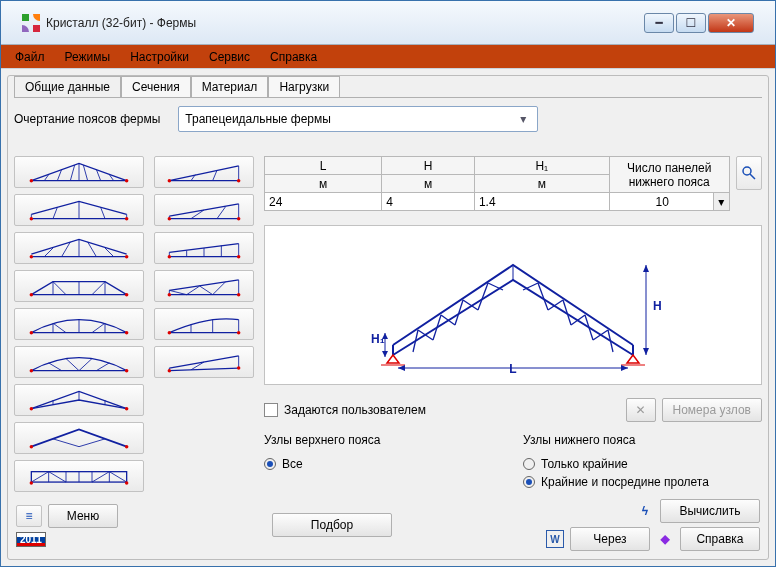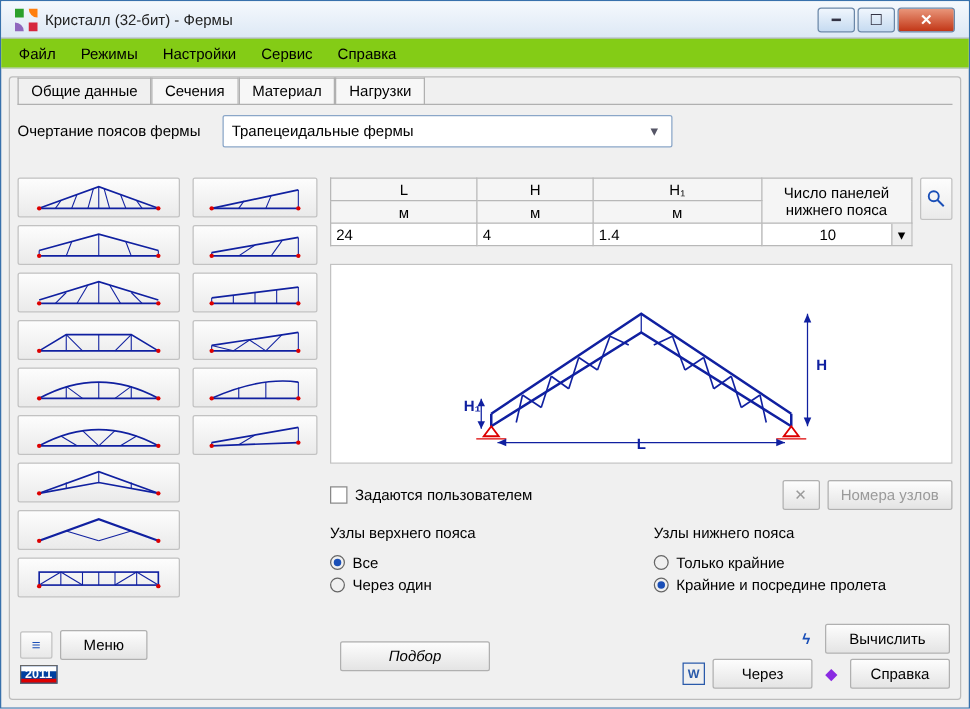--- a/index.html
+++ b/index.html
@@ -1,26 +1,26 @@
 <!DOCTYPE html>
 <html><head>
 <meta charset="utf-8">
 <style>
 * { box-sizing: border-box; margin: 0; padding: 0; font-family: "Segoe UI", Tahoma, sans-serif; font-size: 12px; }
 body { background: #fff; }
 .window { width: 776px; height: 567px; border: 1px solid #3871ac; background: #f0f0f0; display: flex; flex-direction: column; }
-.titlebar { height: 30px; background: linear-gradient(#f5f9fd,#dde8f5); display: flex; align-items: center; padding: 0 11px; border-bottom: 1px solid #a5b0bc; }
+.titlebar { height: 44px; background: linear-gradient(#f5f9fd,#dde8f5); display: flex; align-items: center; padding: 0 21px; border-bottom: 1px solid #a5b0bc; }
 .appicon { width: 18px; height: 18px; margin-right: 6px; position:relative; }
 .appicon div { position:absolute; width:7px; height:7px; }
 .appicon .q1{left:0;top:0;background:#2ca02c;} .appicon .q2{right:0;top:0;background:#ff7f0e;border-radius:0 0 0 7px;} .appicon .q3{left:0;bottom:0;background:#9067be;border-radius:0 7px 0 0;} .appicon .q4{right:0;bottom:0;background:#d6273e;}
 .title { flex: 1; color: #222; }
 .winbtns { display: flex; gap: 2px; }
 .winbtn { width: 30px; height: 20px; border: 1px solid #6a87a8; border-radius: 3px; background: linear-gradient(#f0f6fd,#c6dbf1); display:flex;align-items:center;justify-content:center;color:#334; }
 .winbtn.close { background: linear-gradient(#e9967a,#c23616); color:#fff; width:46px; font-weight:bold;}
-.menubar { height: 24px; background: #84cc16; display: flex; align-items: center; padding: 0 6px; gap: 4px; border-bottom: 1px solid #cad2dc; }
+.menubar { height: 24px; background: #c2410c; display: flex; align-items: center; padding: 0 6px; gap: 4px; border-bottom: 1px solid #cad2dc; }
 .menuitem { padding: 2px 8px; cursor: default; }
 .content { flex: 1; padding: 6px; }
 .panel { height: 100%; border: 1px solid #bcbcbc; background: #f0f0f0; border-radius: 3px; padding: 4px 6px 6px 6px; display:flex; flex-direction:column; }
 .tabs { display: flex; margin-top:-4px; }
 .tab { padding: 3px 10px; border: 1px solid #b0b0b0; background: #f7f7f7; margin-right: 0px; border-bottom: none; font-size: 12px; }
 .tab.active { background: #f0f0f0; border-bottom: 1px solid #f0f0f0; }
 .tabline { border-bottom: 1px solid #b0b0b0; margin-top:-1px; margin-bottom:8px;}
 .row1 { display: flex; align-items: center; gap: 18px; margin-bottom: 24px; }
 .combo { flex: 1; max-width: 360px; height: 26px; border: 1px solid #8aa6c8; border-radius: 2px; background: #fff; display:flex; align-items:center; padding: 0 6px; justify-content:space-between; }
 .combo .arrow { width: 16px; text-align:center; color:#556;}
@@ -380,24 +380,20 @@
             </div>
           </div>
 
           <div class="groups">
             <div class="group">
               <div class="grouptitle">Узлы верхнего пояса</div>
               <div class="radio">
                   <span class="rdot sel"></span>
                   <span>Все</span>
                 </div>
-              <div class="radio">
-                  <span class="rdot"></span>
-                  <span>Через один</span>
-                </div>
             </div>
             <div class="group">
               <div class="grouptitle">Узлы нижнего пояса</div>
               <div class="radio">
                   <span class="rdot"></span>
                   <span>Только крайние</span>
                 </div>
               <div class="radio">
                   <span class="rdot sel"></span>
                   <span>Крайние и посредине пролета</span>
@@ -411,21 +407,21 @@
         <div class="left">
           <div style="display:flex;gap:6px;align-items:center;">
             <span class="menuiconbtn">
                 <span style="color:#1a4fb7;">≡</span>
               </span>
             <span class="btn" style="min-width:70px;">Меню</span>
           </div>
           <span class="yearbadge">2011</span>
         </div>
         <div style="flex:1;display:flex;justify-content:center;">
-          <span class="btn" style="min-width:120px;font-style:italic;">Подбор</span>
+          <span class="btn" style="min-width:120px;">Подбор</span>
         </div>
         <div class="right">
           <div class="rightrow">
             <span class="smicon" style="color:#1a4fb7;">ϟ</span>
             <span class="btn">Вычислить</span>
           </div>
           <div class="rightrow">
             <span class="smicon" style="border:1px solid #2a5aaa;color:#2a5aaa;font-size:10px;">W</span>
             <span class="btn" style="min-width:80px;">Через</span>
             <span class="smicon" style="color:#8a2be2;">◆</span>

